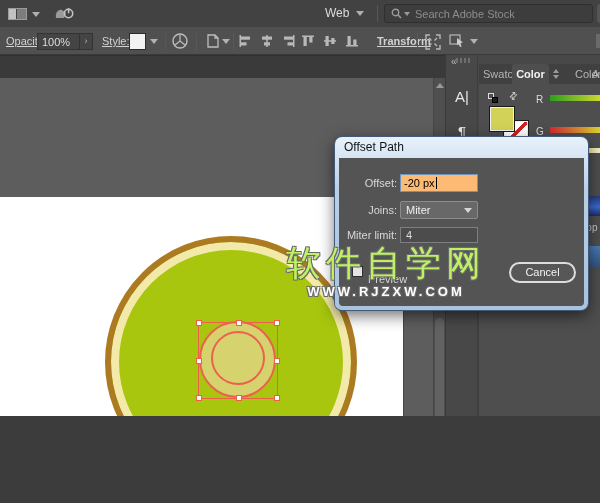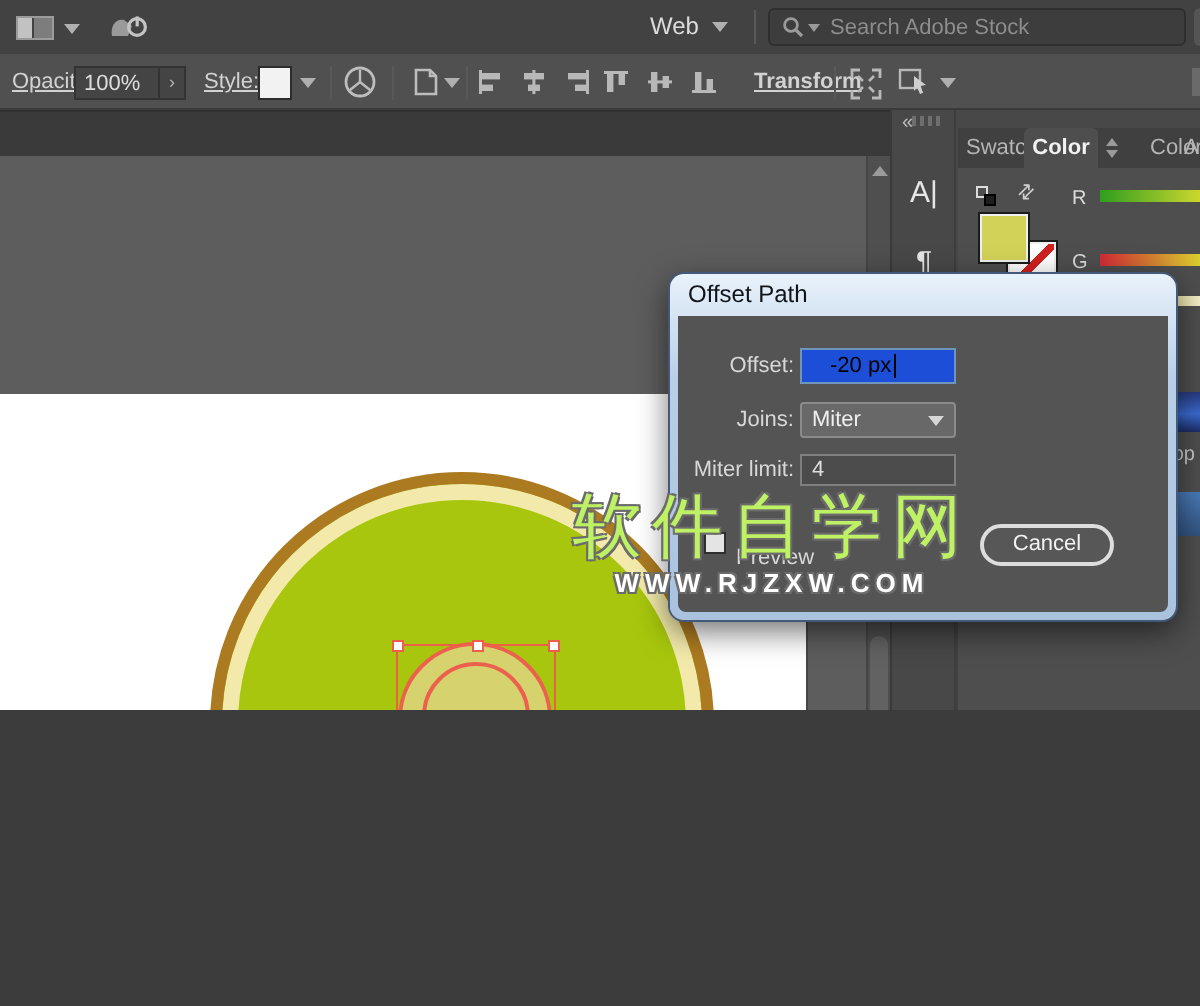--- a/index.html
+++ b/index.html
@@ -1,18 +1,18 @@
 <!DOCTYPE html>
 <html><head>
 <meta charset="utf-8">
 <style>
   * { margin:0; padding:0; box-sizing:border-box; }
   html,body { width:600px; height:503px; overflow:hidden; background:#3c3c3c; }
   #screen {
-    position:relative; width:600px; height:355px;
+    position:relative; width:600px; height:416px;
     font-family:"Liberation Sans", sans-serif; color:#d6d6d6;
     background:#5d5d5d; overflow:hidden;
   }
   .abs { position:absolute; }
 
   
   #appbar { left:0; top:0; width:600px; height:27px; background:#424242; }
   .ws-icon { left:8px; top:8px; width:19px; height:12px; border:1px solid #9b9b9b; display:flex; }
   .ws-icon .p1 { width:8px; height:100%; background:#c2c2c2; border-right:1px solid #424242; }
   .ws-icon .p2 { flex:1; background:#7d7d7d; }
@@ -121,33 +121,33 @@
 
   
   #dialog { left:335px; top:137px; width:253px; height:173px; z-index:50;
     background:linear-gradient(180deg,#e9f2fb,#b9cfe8 30%,#a9c2de);
     border-radius:7px; box-shadow:0 0 0 1px #42597a, 0 5px 16px rgba(0,0,0,.6); }
   #dialog-title { height:21px; line-height:21px; padding-left:9px; font-size:12px; color:#101418; }
   #dialog-body { position:absolute; left:4px; top:21px; right:4px; bottom:4px; background:#545454; border-radius:0 0 4px 4px; }
   .dlg-label { position:absolute; font-size:11px; color:#d8d8d8; text-align:right; width:58px; left:0; }
   .dlg-field { position:absolute; left:61px; width:78px; font-size:11px; }
   #offset-label { top:19px; }
-  #offset-input { top:16px; height:18px; background:#1d4ed8; border:1px solid #6f95bd; color:#000; display:flex; align-items:center; padding-left:14px; }
+  #offset-input { top:16px; height:18px; background:#fdba74; border:1px solid #6f95bd; color:#000; display:flex; align-items:center; padding-left:3px; }
   #offset-caret { width:1px; height:12px; background:#000; margin-left:1px; }
   #joins-label { top:46px; }
   #joins-select { top:43px; height:18px; background:#686868; border:1px solid #8b8b8b; border-radius:2px; color:#efefef; display:flex; align-items:center; padding-left:5px; }
   #joins-select .chev { margin-left:auto; margin-right:5px; border-top-color:#d6d6d6; }
   #miter-label { top:71px; }
   #miter-input { top:69px; height:16px; background:#4c4c4c; border:1px solid #7f7f7f; color:#dedede; display:flex; align-items:center; padding-left:5px; }
   #preview-check { position:absolute; left:13px; top:108px; width:11px; height:11px; background:#e4e4e4; border:1px solid #2e2e2e; }
   #preview-label { position:absolute; left:29px; top:115px; font-size:11px; color:#d8d8d8; }
   .pill-btn { position:absolute; top:104px; height:21px; border:2px solid #dddddd; border-radius:11px;
     background:#575757; color:#f2f2f2; font-size:11px; text-align:center; line-height:17px; }
   #ok-btn { left:76px; width:75px; }
-  #cancel-btn { left:151px; width:67px; }
+  #cancel-btn { left:170px; width:67px; }
 
   
   #watermark { left:256px; top:240px; width:260px; text-align:center; z-index:60; pointer-events:none; }
   #watermark .l1 { font-size:35px; font-weight:normal; letter-spacing:5px; color:#bef264;
     text-shadow:-1px -1px 0 #6b6b6b, 1px -1px 0 #6b6b6b, -1px 1px 0 #6b6b6b, 1px 1px 0 #6b6b6b; white-space:nowrap; }
   #watermark .l2 { font-size:13px; font-weight:bold; letter-spacing:3px; color:#fff; margin-top:-3px;
     text-shadow:-1px -1px 0 #6b6b6b, 1px -1px 0 #6b6b6b, -1px 1px 0 #6b6b6b, 1px 1px 0 #6b6b6b; }
 
   svg { display:block; }
 </style>

